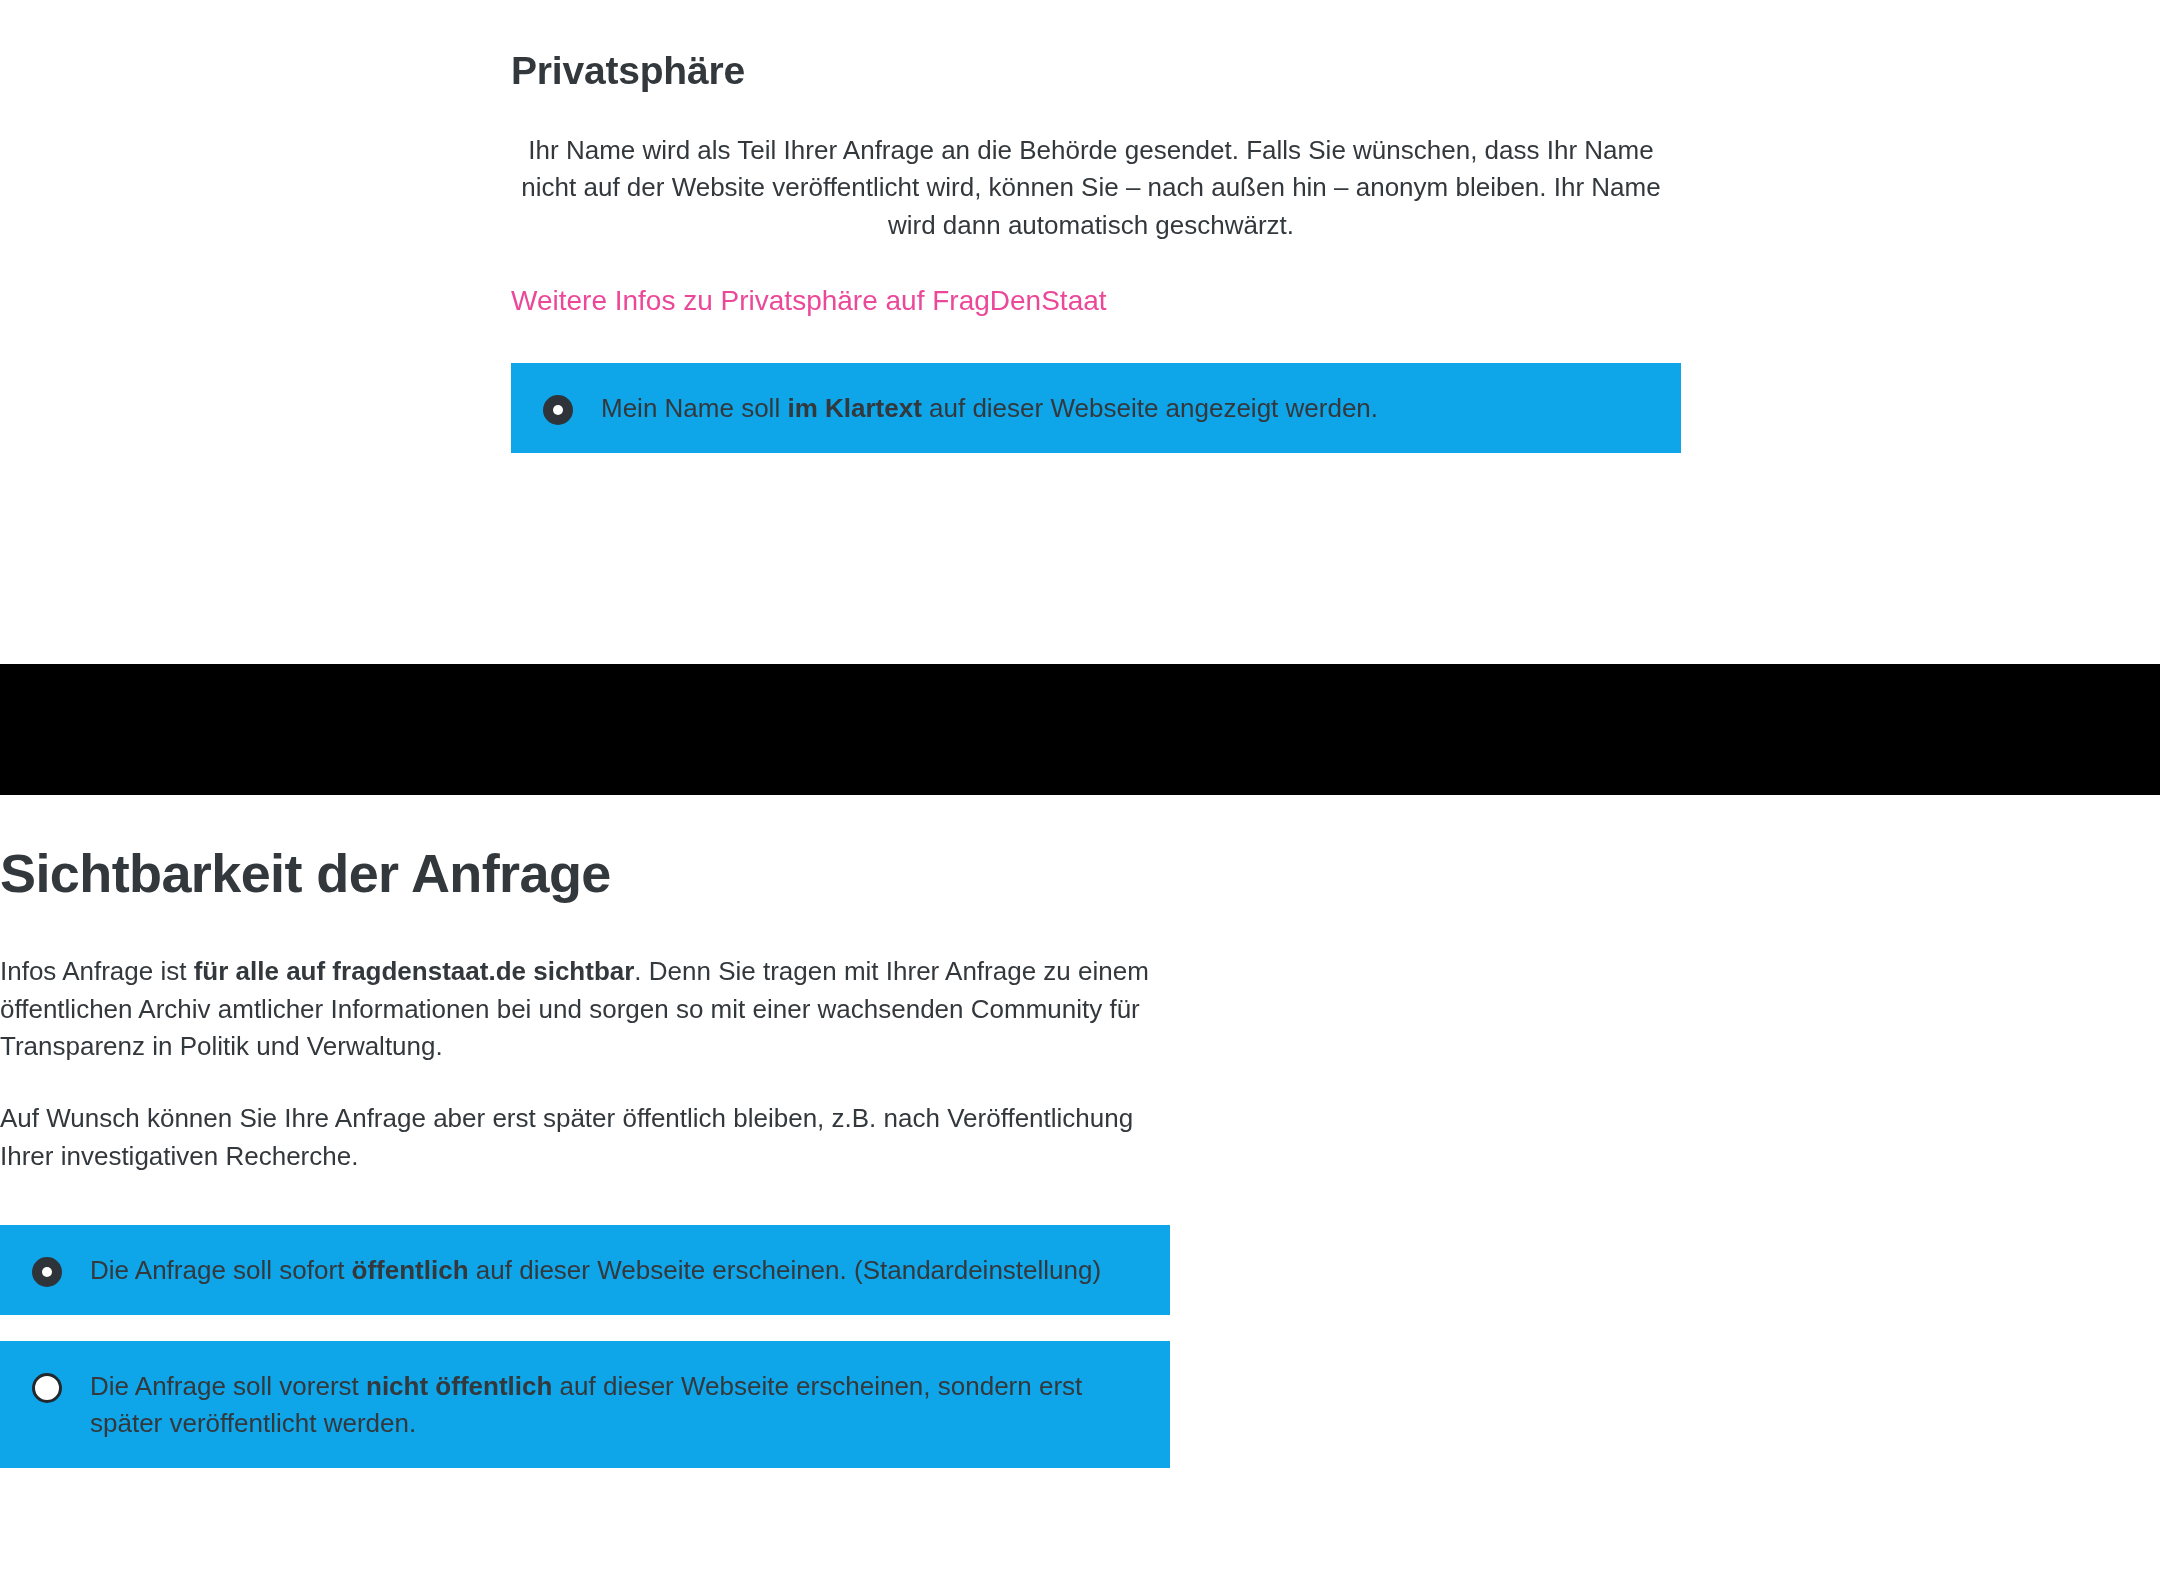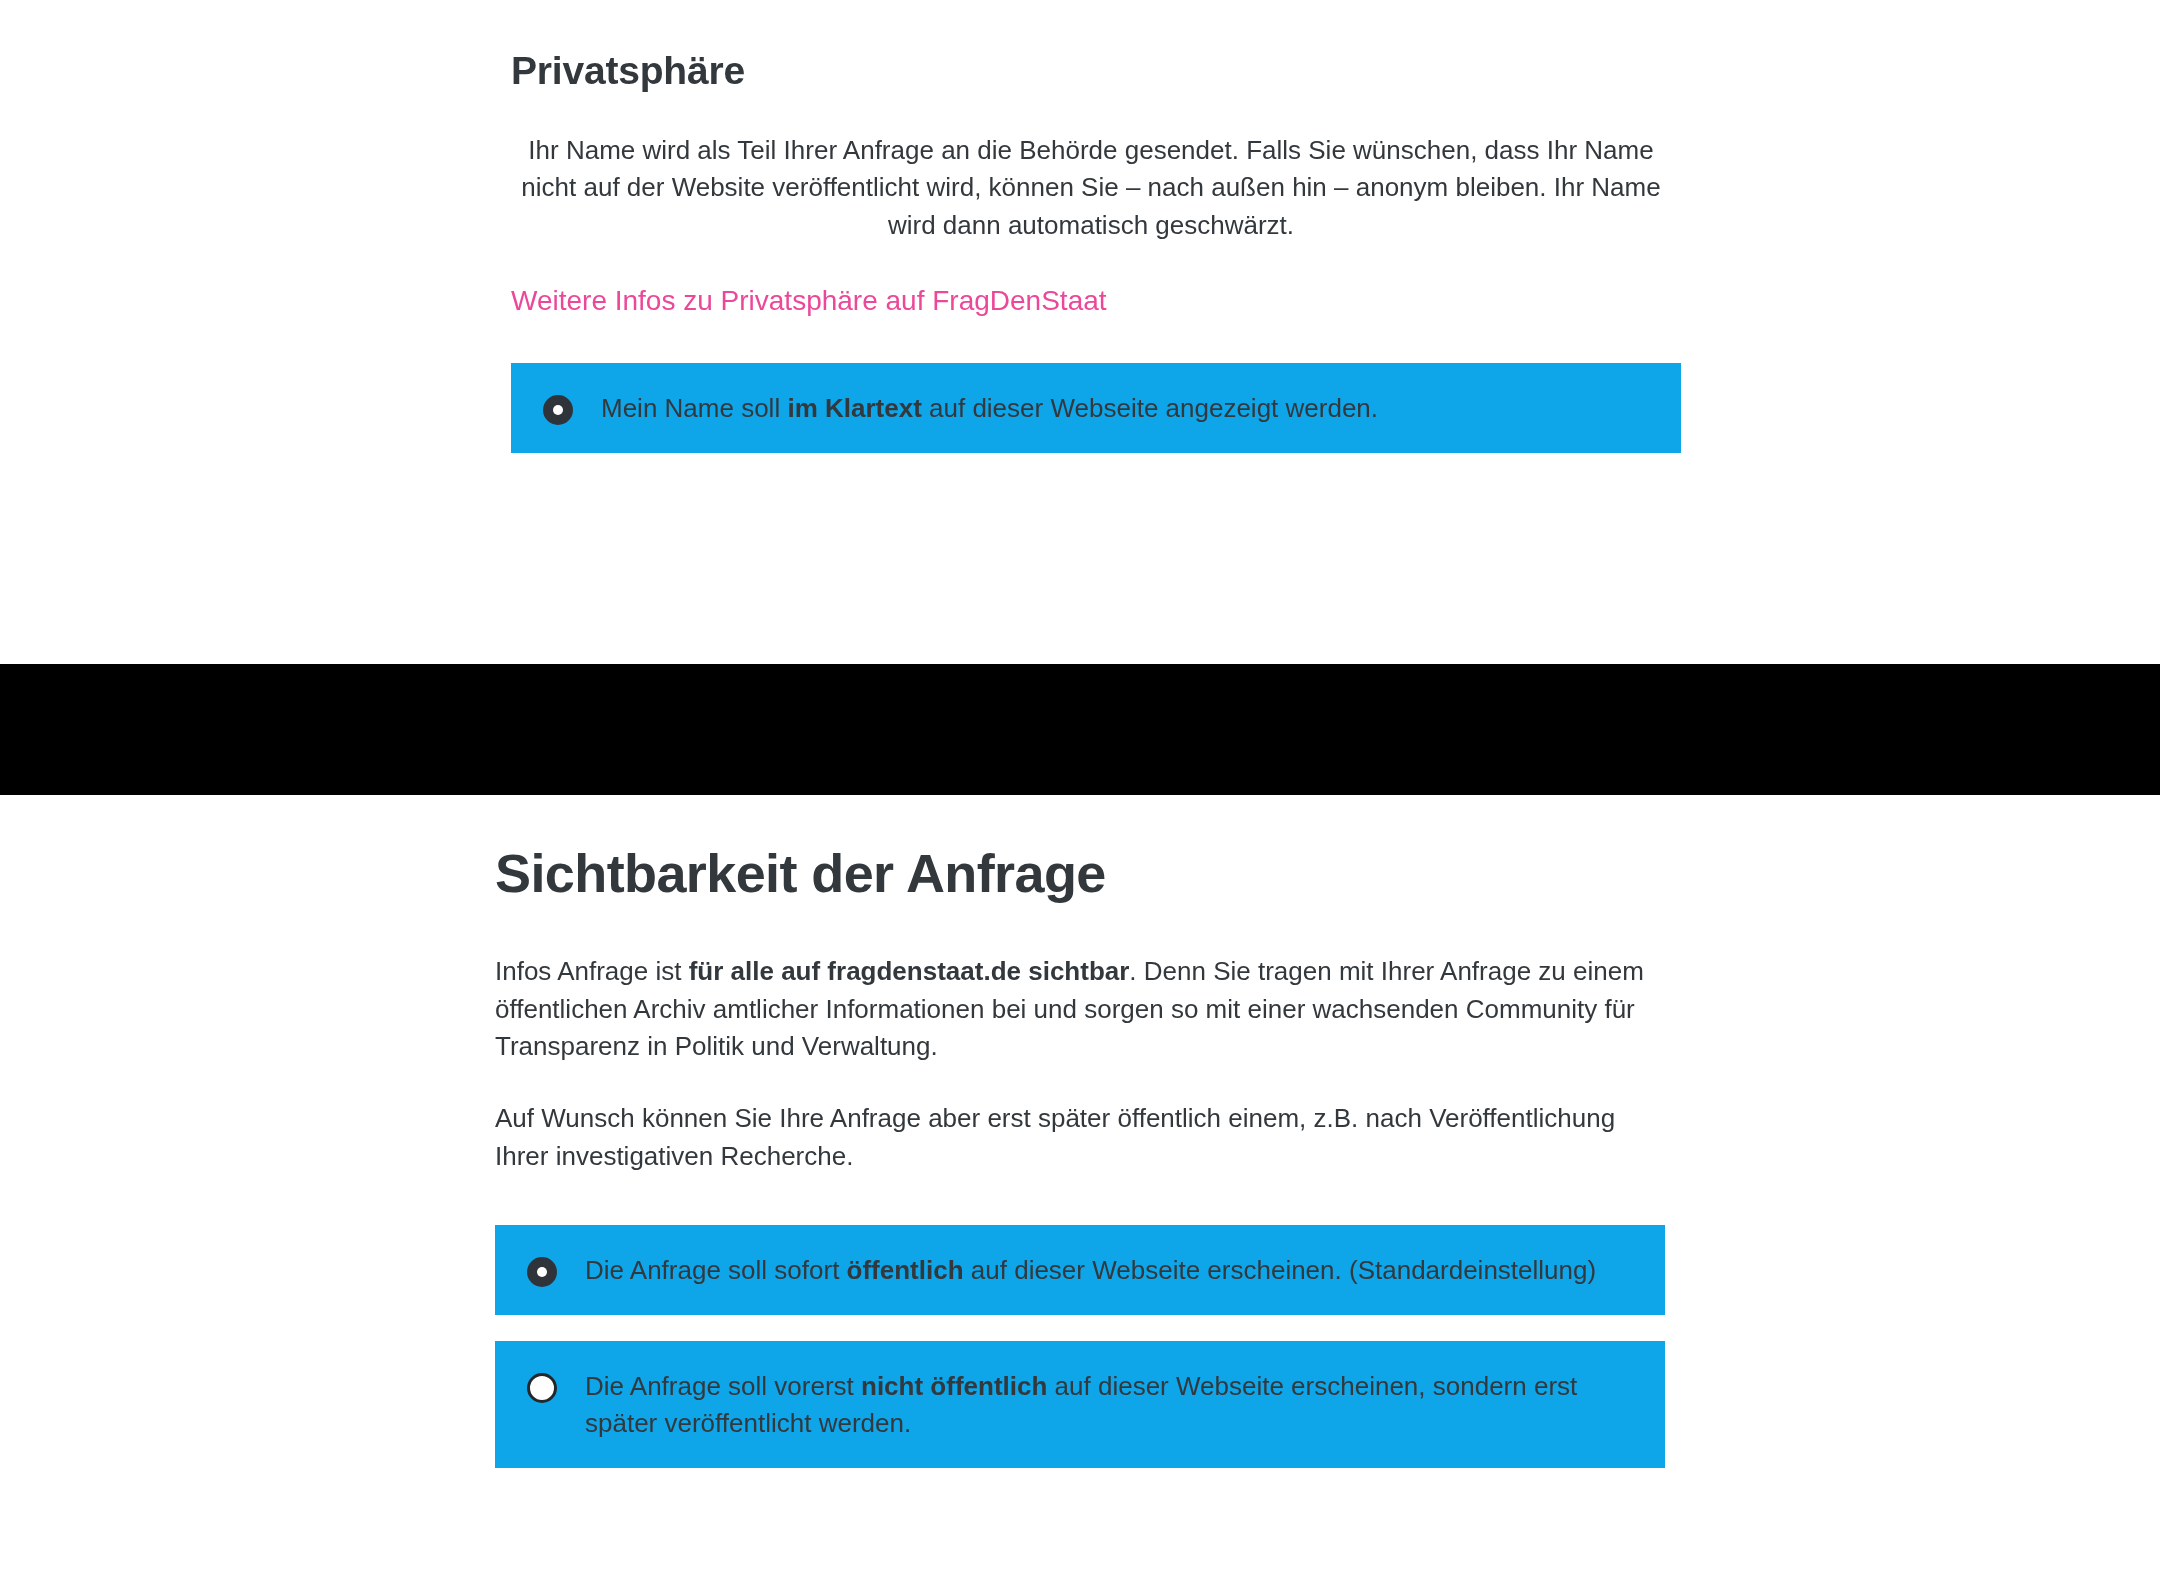--- a/index.html
+++ b/index.html
@@ -110,21 +110,20 @@
     height: 131px;
     background: #000000;
   }
 
   
   .section-visibility {
     position: absolute;
     left: 0;
     top: 795px;
     width: 1954px;
-    padding-left: 495px;
   }
   .h-visibility {
     margin: 0;
     padding-top: 46px;
     font-size: 54px;
     line-height: 1.22;
     font-weight: 700;
     color: #33383d;
     letter-spacing: -0.6px;
   }
@@ -165,21 +164,21 @@
   </section>
 
   <div class="black-band"></div>
 
   <section class="section-visibility">
 
     <h1 class="h-visibility">Sichtbarkeit der Anfrage</h1>
 
     <p class="p-visibility"><span>Infos Anfrage ist </span><b>für alle auf fragdenstaat.de sichtbar</b><span>. Denn Sie tragen mit Ihrer Anfrage zu einem öffentlichen Archiv amtlicher Informationen bei und sorgen so mit einer wachsenden Community für Transparenz in Politik und Verwaltung.</span></p>
 
-    <p class="p-visibility">Auf Wunsch können Sie Ihre Anfrage aber erst später öffentlich einem, z.B. nach Veröffentlichung Ihrer investigativen Recherche.</p>
+    <p class="p-visibility">Auf Wunsch können Sie Ihre Anfrage aber erst später öffentlich bleiben, z.B. nach Veröffentlichung Ihrer investigativen Recherche.</p>
 
     <div class="options options-visibility">
 
       <div class="option-row">
         <span class="radio checked"></span>
         <span class="option-label"><span>Die Anfrage soll sofort </span><b>öffentlich</b><span> auf dieser Webseite erscheinen. (Standardeinstellung)</span></span>
       </div>
 
       <div class="option-row">
         <span class="radio"></span>

